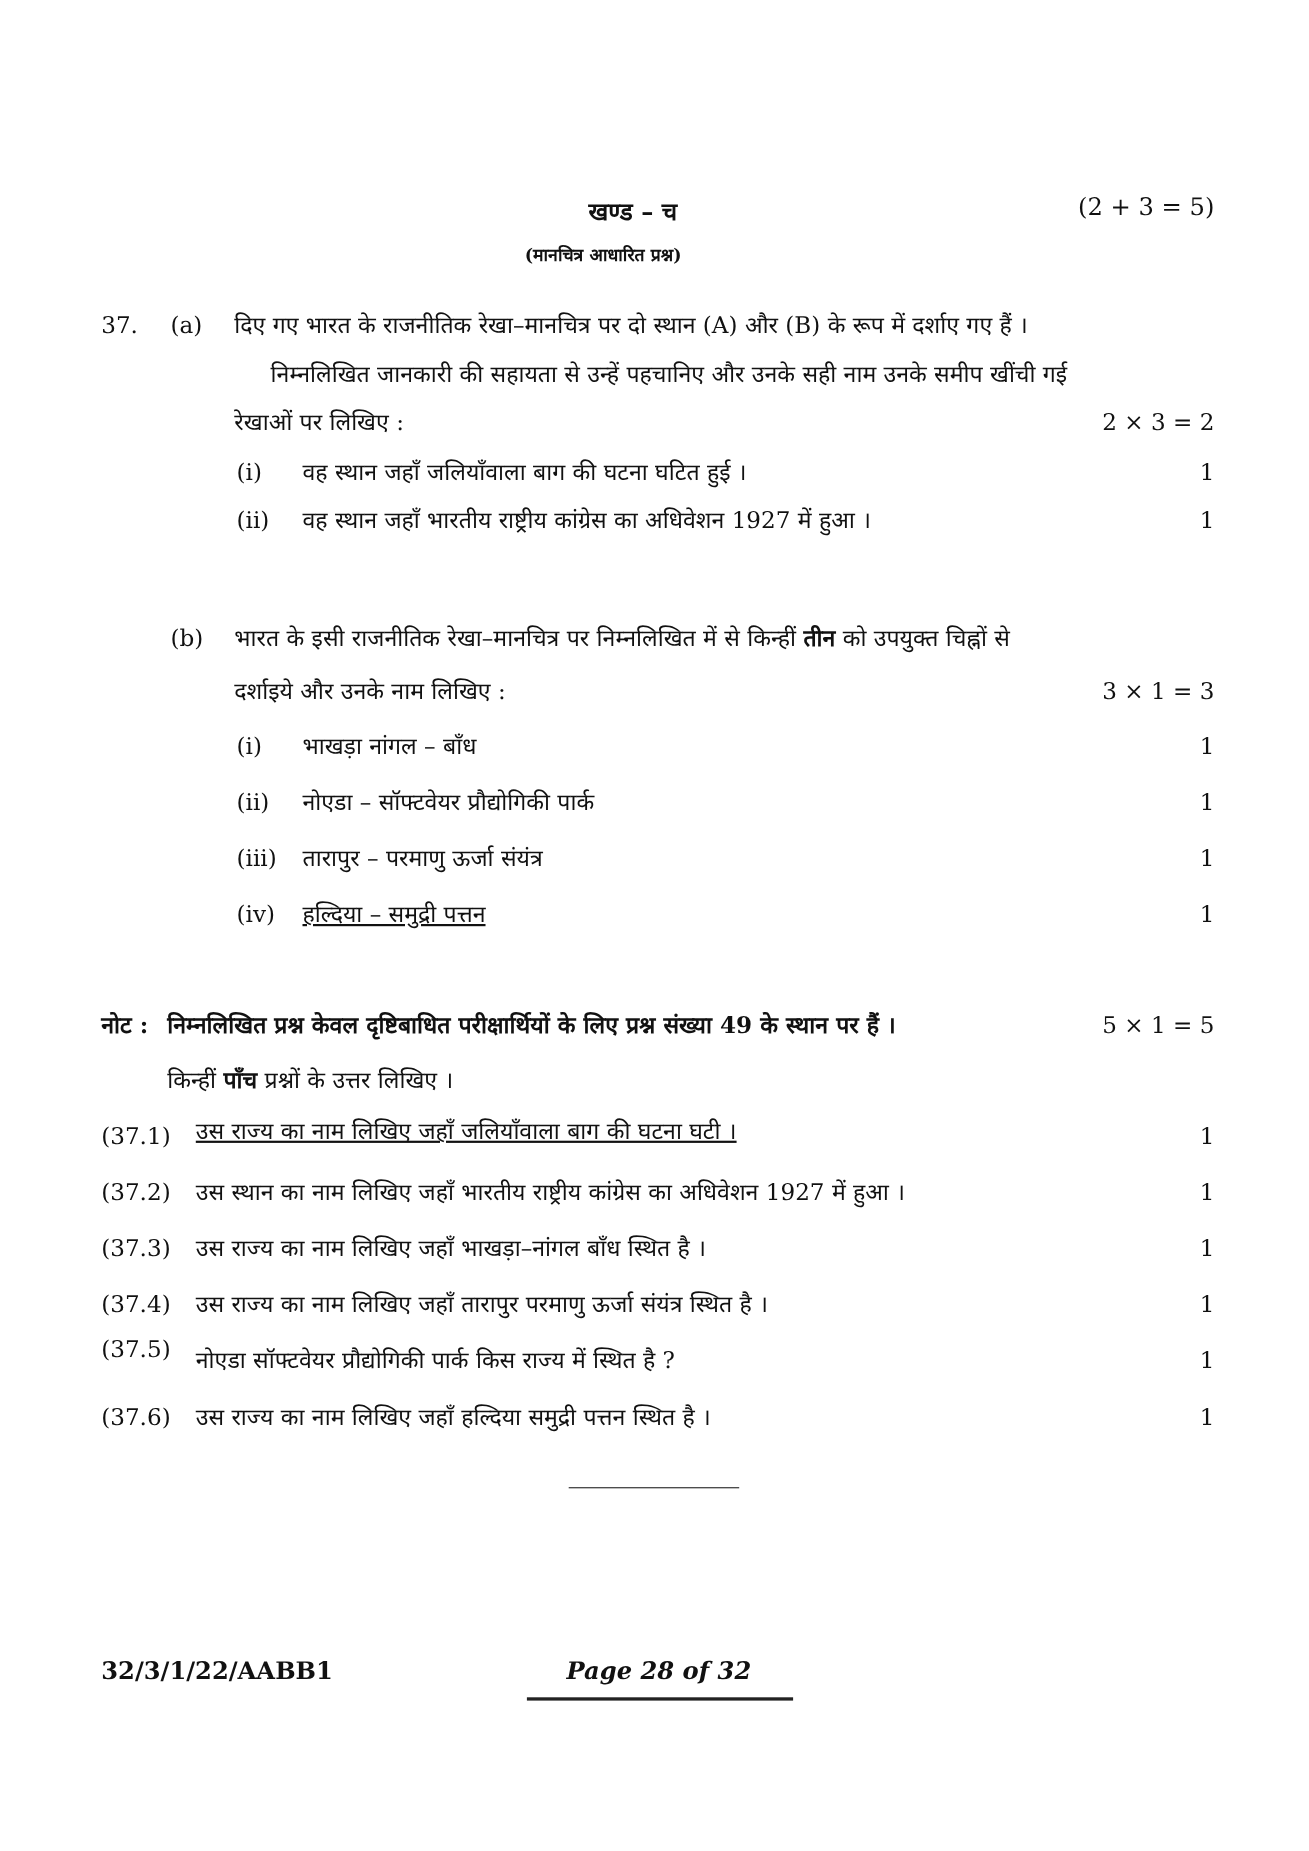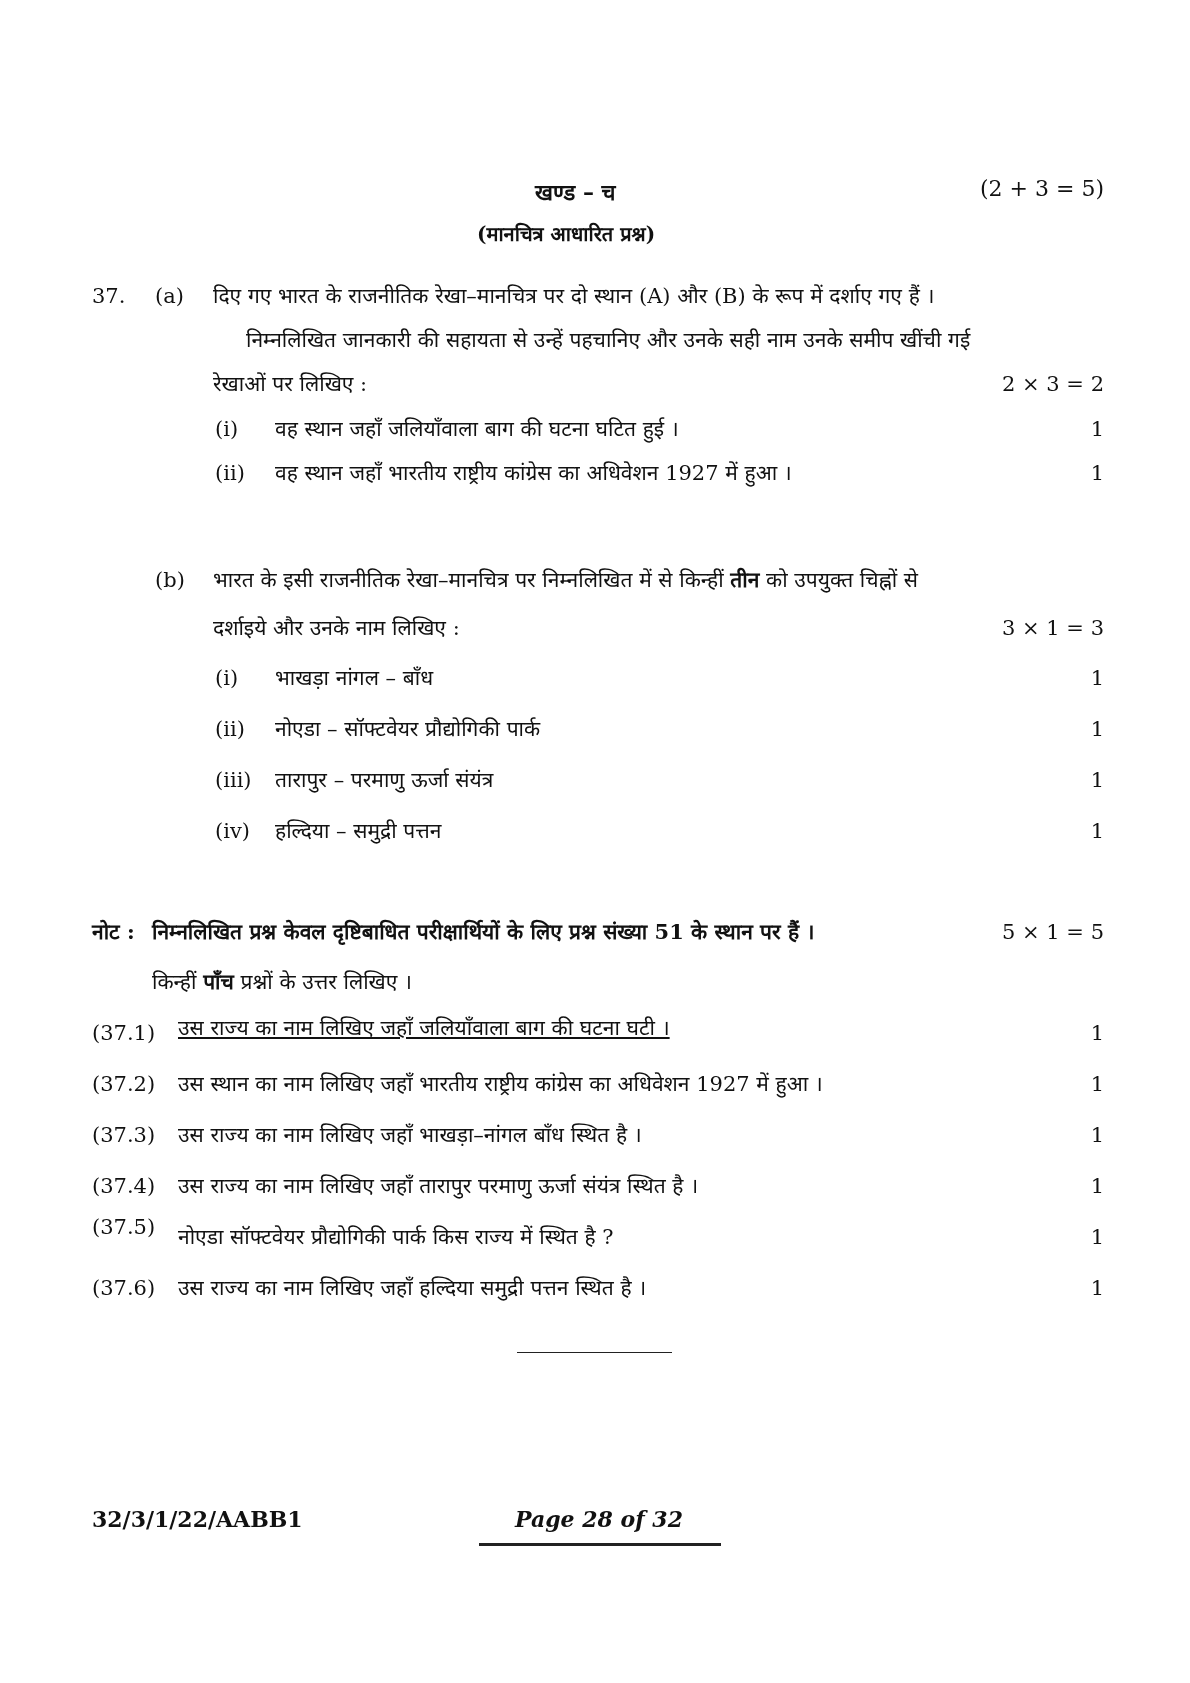--- a/index.html
+++ b/index.html
@@ -15,21 +15,21 @@
       color: #111111;
       overflow: hidden;
     }
     .abs { position: absolute; }
     .txt { font-size: 21px; line-height: 28px; white-space: nowrap; }
     .marks { position: absolute; right: 86px; font-size: 21px; line-height: 28px; white-space: nowrap; text-align: right; }
     .bold { font-weight: bold; }
 
     .section-title { left: 535px; top: 176px; font-size: 22px; font-weight: bold; }
     .section-marks { right: 86px; top: 176px; font-size: 22px; font-weight: normal; }
-    .section-subtitle { left: 477px; top: 220px; font-size: 20px; font-weight: bold; }
+    .section-subtitle { left: 477px; top: 220px; font-size: 16px; font-weight: bold; }
 
     .qnum { left: 92px; }
     .qpart { left: 155px; }
     .qtext { left: 213px; }
     .subnum { left: 215px; }
     .subtext { left: 275px; }
 
     .note-label { left: 92px; font-weight: bold; }
     .note-text { left: 152px; font-weight: bold; }
     .vq-num { left: 92px; }
@@ -82,28 +82,28 @@
     <div class="abs txt subtext" style="top:715px;">नोएडा – सॉफ्टवेयर प्रौद्योगिकी पार्क</div>
     <div class="marks" style="top:715px;">1</div>
   </div>
   <div>
     <div class="abs txt subnum" style="top:766px;">(iii)</div>
     <div class="abs txt subtext" style="top:766px;">तारापुर – परमाणु ऊर्जा संयंत्र</div>
     <div class="marks" style="top:766px;">1</div>
   </div>
   <div>
     <div class="abs txt subnum" style="top:817px;">(iv)</div>
-    <div class="abs txt subtext" style="top:817px;">हल्दिया – समुद्री पत्तन</div>
+    <div class="abs txt subtext" style="top:817px;text-decoration:underline;">हल्दिया – समुद्री पत्तन</div>
     <div class="marks" style="top:817px;">1</div>
   </div>
 </div>
 
 <div>
   <div class="abs txt note-label" style="top:918px;">नोट :</div>
-  <div class="abs txt note-text" style="top:918px;">निम्नलिखित प्रश्न केवल दृष्टिबाधित परीक्षार्थियों के लिए प्रश्न संख्या 51 के स्थान पर हैं ।</div>
+  <div class="abs txt note-text" style="top:918px;">निम्नलिखित प्रश्न केवल दृष्टिबाधित परीक्षार्थियों के लिए प्रश्न संख्या 49 के स्थान पर हैं ।</div>
   <div class="marks" style="top:918px;">5 × 1 = 5</div>
   <div class="abs txt" style="left:152px; top:968px;"><span>किन्हीं </span><span class="bold">पाँच</span><span> प्रश्नों के उत्तर लिखिए ।</span></div>
 </div>
 
 <div>
   <div>
     <div class="abs txt vq-num" style="top:1019px;">(37.1)</div>
     <div class="abs txt vq-text" style="top:1014px;text-decoration:underline;">उस राज्य का नाम लिखिए जहाँ जलियाँवाला बाग की घटना घटी ।</div>
     <div class="marks" style="top:1019px;">1</div>
   </div>

